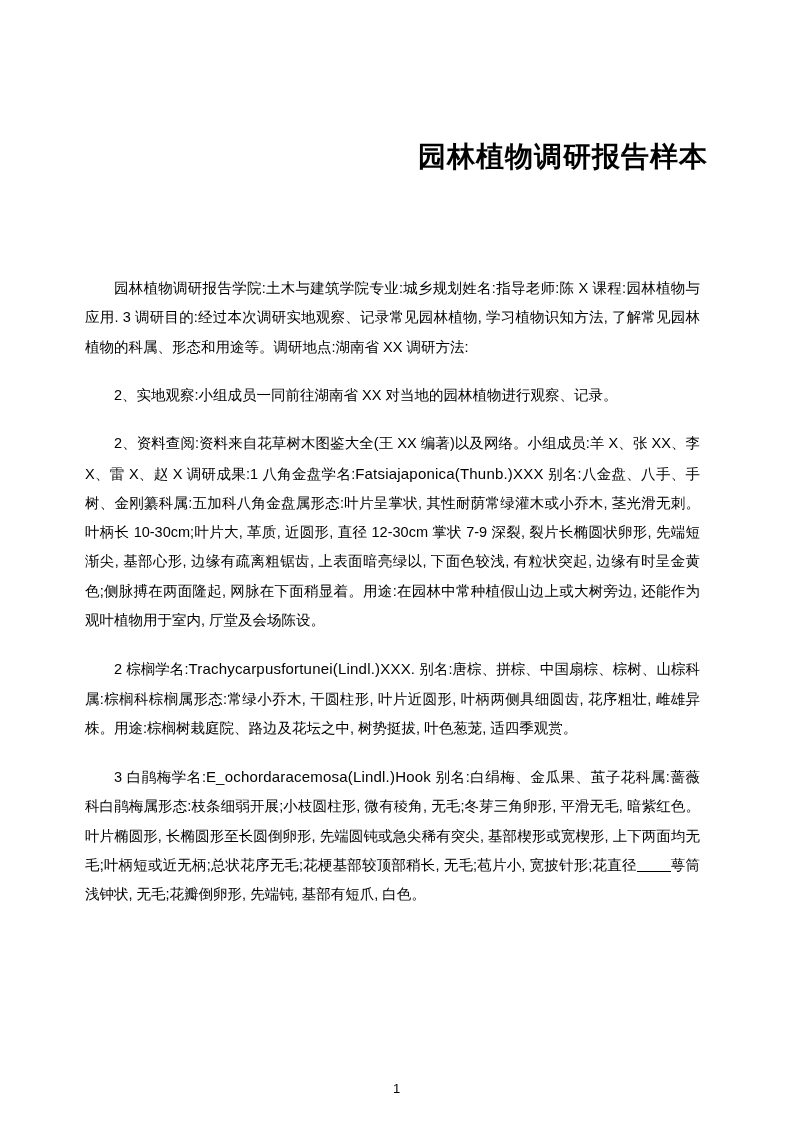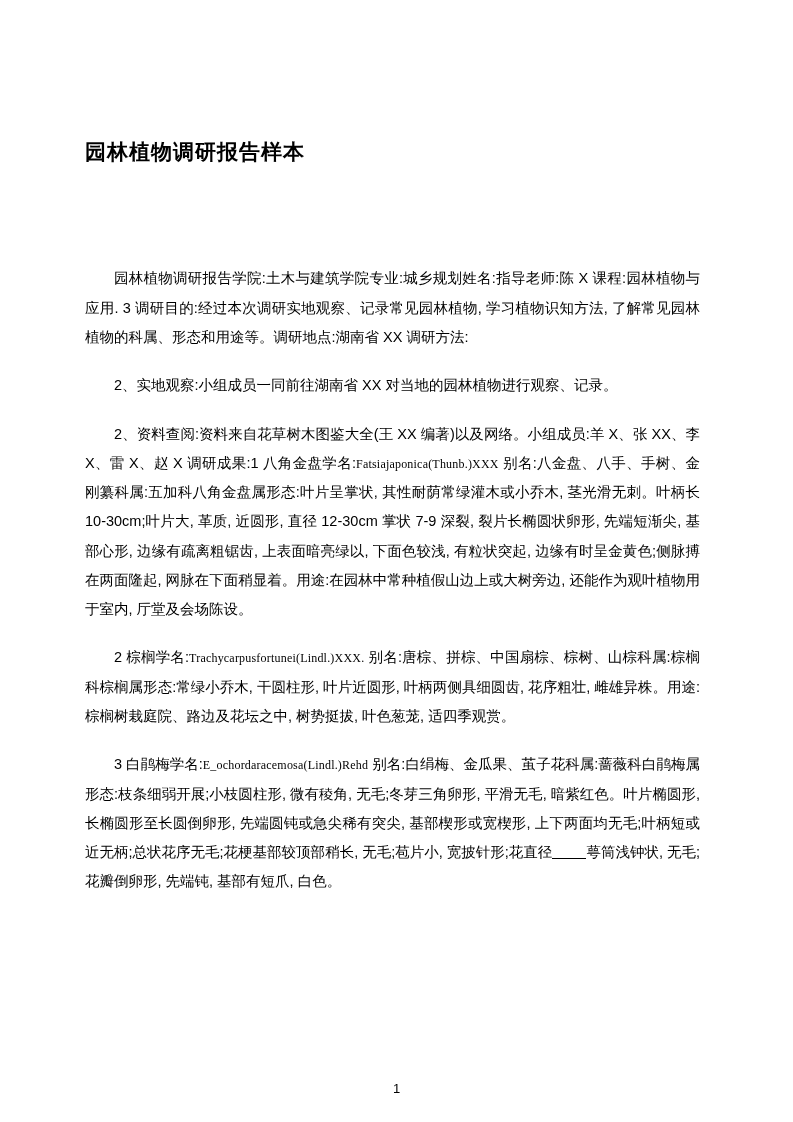--- a/index.html
+++ b/index.html
@@ -16,22 +16,22 @@
     overflow: hidden;
   }
   .page {
     position: relative;
     width: 793px;
     height: 1122px;
     box-sizing: border-box;
     padding: 0 85px;
   }
   .doc-title {
-    text-align: left;
-    font-size: 21px;
+    text-align: right;
+    font-size: 28px;
     font-weight: bold;
     letter-spacing: 1px;
     margin: 0;
     padding-top: 137px;
     line-height: 1.4;
   }
   .body-block {
     margin-top: 98px;
   }
   p.para {
@@ -40,22 +40,22 @@
     line-height: 2.02;
     text-align: justify;
     text-justify: inter-ideograph;
     text-indent: 2em;
     word-break: break-all;
   }
   p.para:last-child {
     margin-bottom: 0;
   }
   .mono {
-    font-family: Liberation Serif, serif;
-    font-size: 12px;
+    font-family: Liberation Sans, sans-serif;
+    font-size: 15px;
     letter-spacing: 0.2px;
   }
   .blank-fill {
     display: inline-block;
     border-bottom: 1px solid #000;
     width: 34px;
     vertical-align: -2px;
   }
   .page-number {
     position: absolute;
@@ -72,18 +72,18 @@
 
 <div class="page">
 
   <h1 class="doc-title">园林植物调研报告样本</h1>
 
   <div class="body-block">
     <p class="para">园林植物调研报告学院:土木与建筑学院专业:城乡规划姓名:指导老师:陈 X 课程:园林植物与应用. 3 调研目的:经过本次调研实地观察、记录常见园林植物, 学习植物识知方法, 了解常见园林植物的科属、形态和用途等。调研地点:湖南省 XX 调研方法:</p>
     <p class="para">2、实地观察:小组成员一同前往湖南省 XX 对当地的园林植物进行观察、记录。</p>
     <p class="para">2、资料查阅:资料来自花草树木图鉴大全(王 XX 编著)以及网络。小组成员:羊 X、张 XX、李 X、雷 X、赵 X 调研成果:1 八角金盘学名:<span class="mono">Fatsiajaponica(Thunb.)XXX</span> 别名:八金盘、八手、手树、金刚纂科属:五加科八角金盘属形态:叶片呈掌状, 其性耐荫常绿灌木或小乔木, 茎光滑无刺。叶柄长 10-30cm;叶片大, 革质, 近圆形, 直径 12-30cm 掌状 7-9 深裂, 裂片长椭圆状卵形, 先端短渐尖, 基部心形, 边缘有疏离粗锯齿, 上表面暗亮绿以, 下面色较浅, 有粒状突起, 边缘有时呈金黄色;侧脉搏在两面隆起, 网脉在下面稍显着。用途:在园林中常种植假山边上或大树旁边, 还能作为观叶植物用于室内, 厅堂及会场陈设。</p>
     <p class="para">2 棕榈学名:<span class="mono">Trachycarpusfortunei(Lindl.)XXX.</span> 别名:唐棕、拼棕、中国扇棕、棕树、山棕科属:棕榈科棕榈属形态:常绿小乔木, 干圆柱形, 叶片近圆形, 叶柄两侧具细圆齿, 花序粗壮, 雌雄异株。用途:棕榈树栽庭院、路边及花坛之中, 树势挺拔, 叶色葱茏, 适四季观赏。</p>
-    <p class="para">3 白鹃梅学名:<span class="mono">E_ochordaracemosa(Lindl.)Rehd</span> 别名:白绢梅、金瓜果、茧子花科属:蔷薇科白鹃梅属形态:枝条细弱开展;小枝圆柱形, 微有稜角, 无毛;冬芽三角卵形, 平滑无毛, 暗紫红色。叶片椭圆形, 长椭圆形至长圆倒卵形, 先端圆钝或急尖稀有突尖, 基部楔形或宽楔形, 上下两面均无毛;叶柄短或近无柄;总状花序无毛;花梗基部较顶部稍长, 无毛;苞片小, 宽披针形;花直径<span class="blank-fill"></span>萼筒浅钟状, 无毛;花瓣倒卵形, 先端钝, 基部有短爪, 白色。</p>
+    <p class="para">3 白鹃梅学名:<span class="mono">E_ochordaracemosa(Lindl.)Hook</span> 别名:白绢梅、金瓜果、茧子花科属:蔷薇科白鹃梅属形态:枝条细弱开展;小枝圆柱形, 微有稜角, 无毛;冬芽三角卵形, 平滑无毛, 暗紫红色。叶片椭圆形, 长椭圆形至长圆倒卵形, 先端圆钝或急尖稀有突尖, 基部楔形或宽楔形, 上下两面均无毛;叶柄短或近无柄;总状花序无毛;花梗基部较顶部稍长, 无毛;苞片小, 宽披针形;花直径<span class="blank-fill"></span>萼筒浅钟状, 无毛;花瓣倒卵形, 先端钝, 基部有短爪, 白色。</p>
   </div>
 
   <div class="page-number">1</div>
 
 </div>
 
 </body></html>

